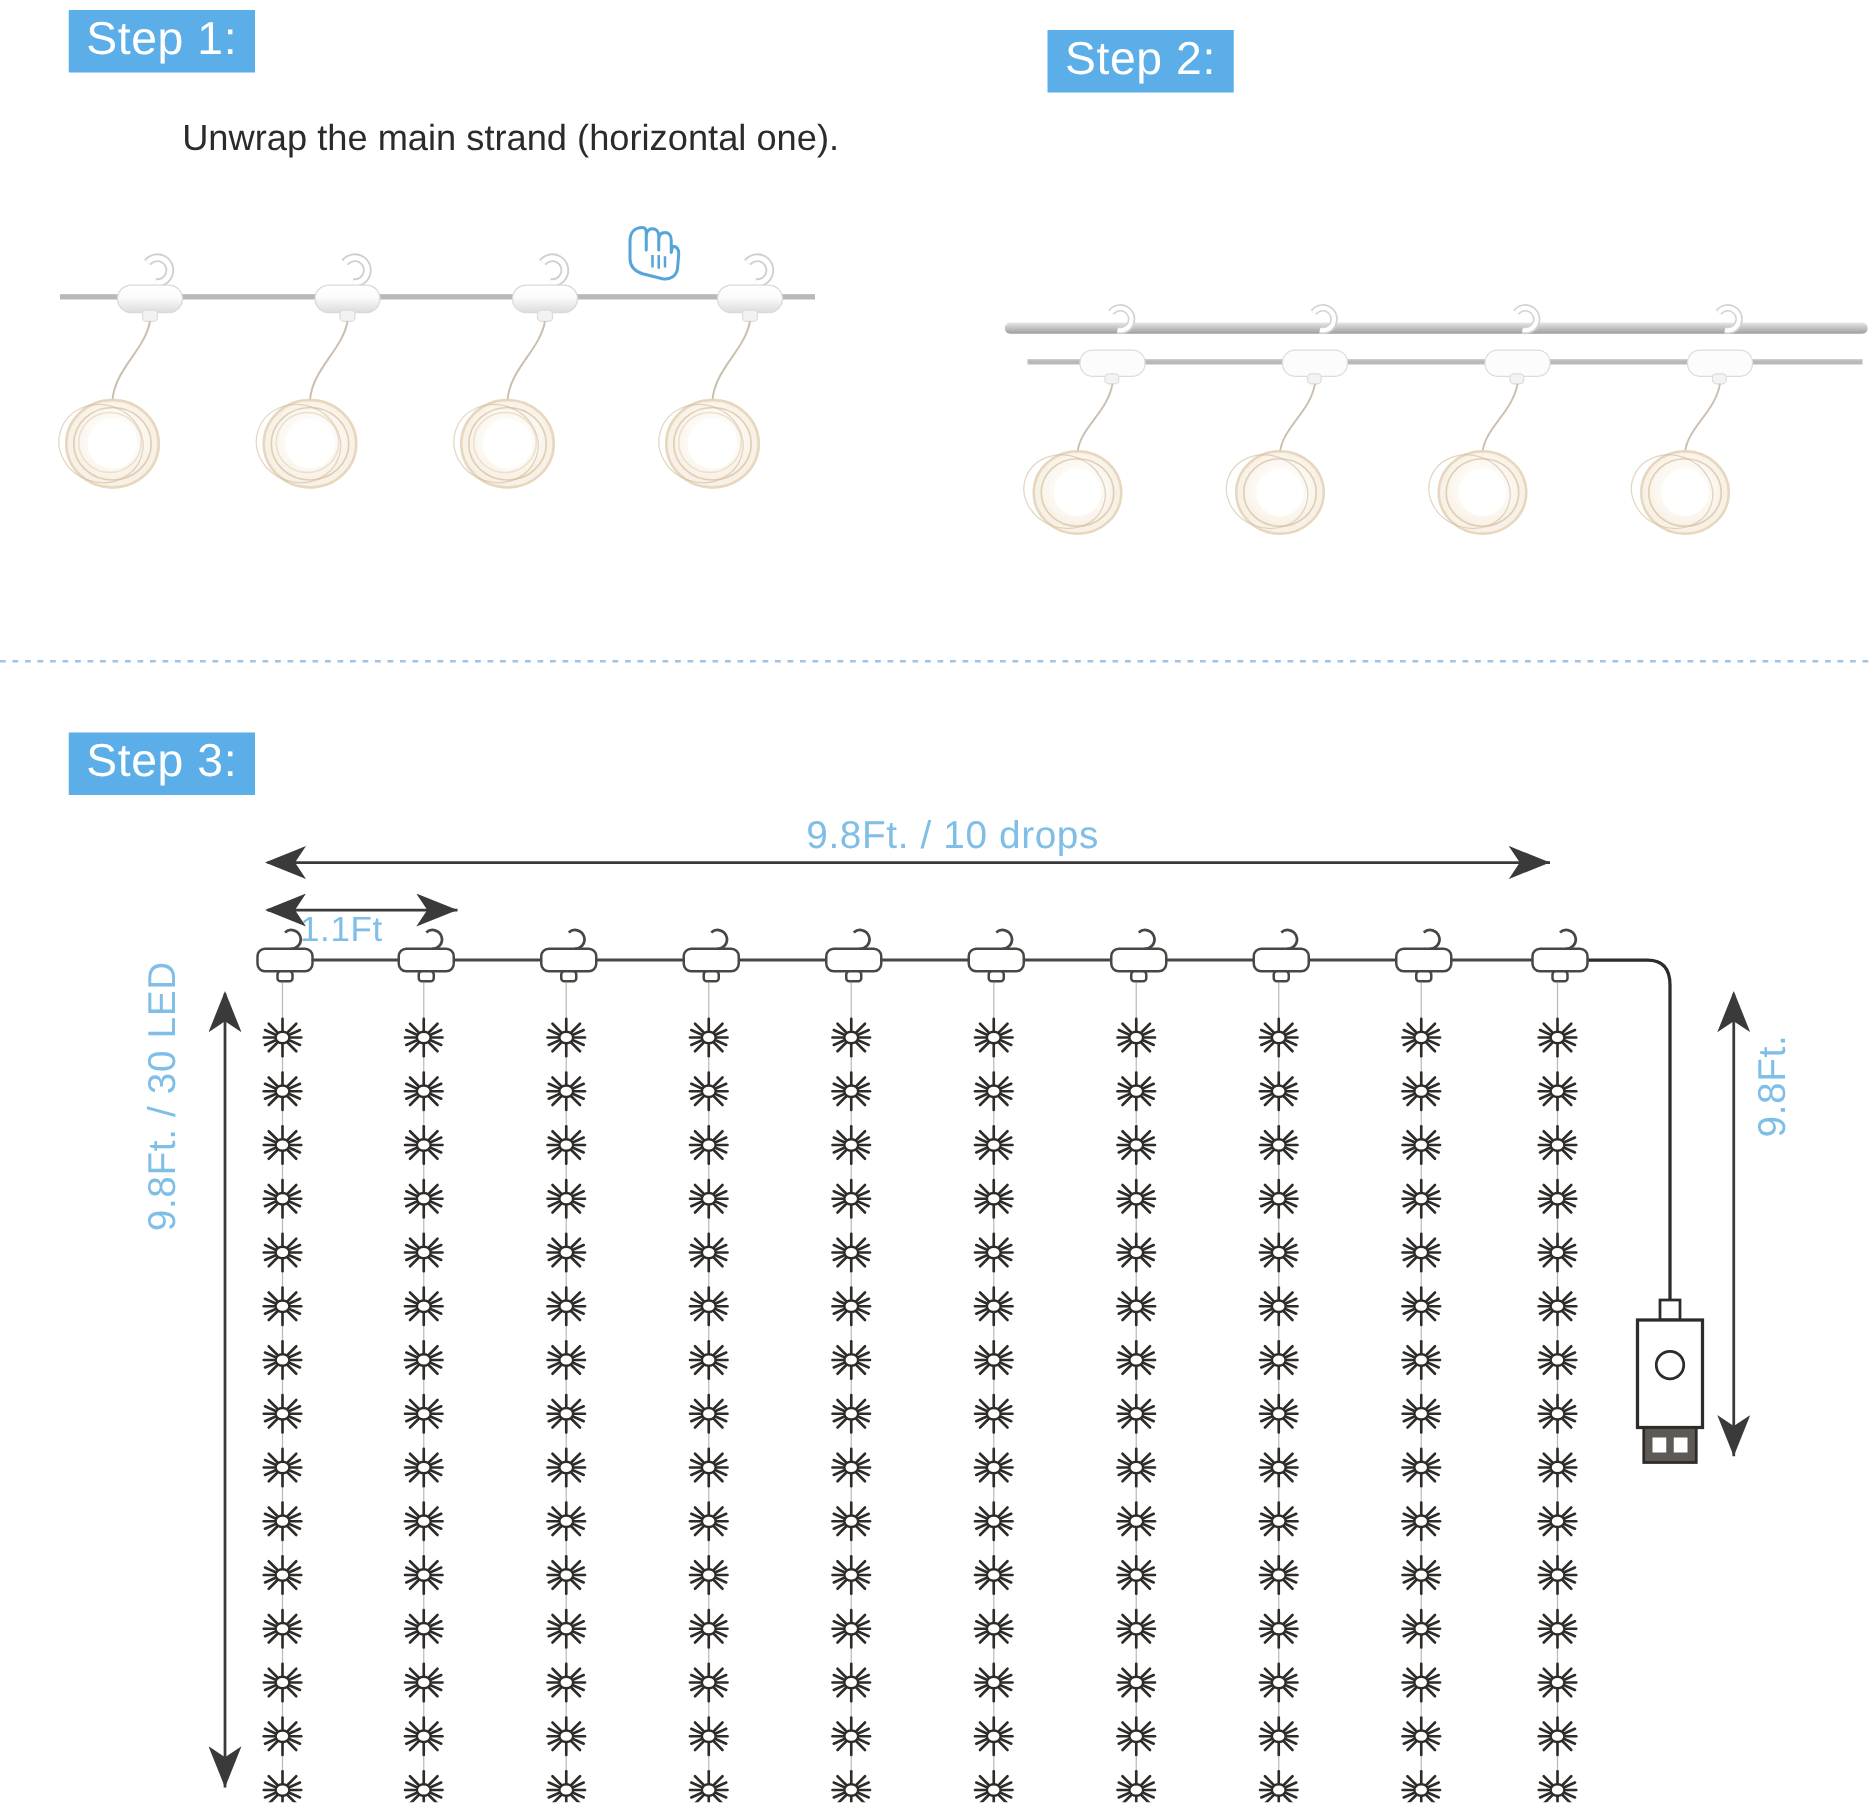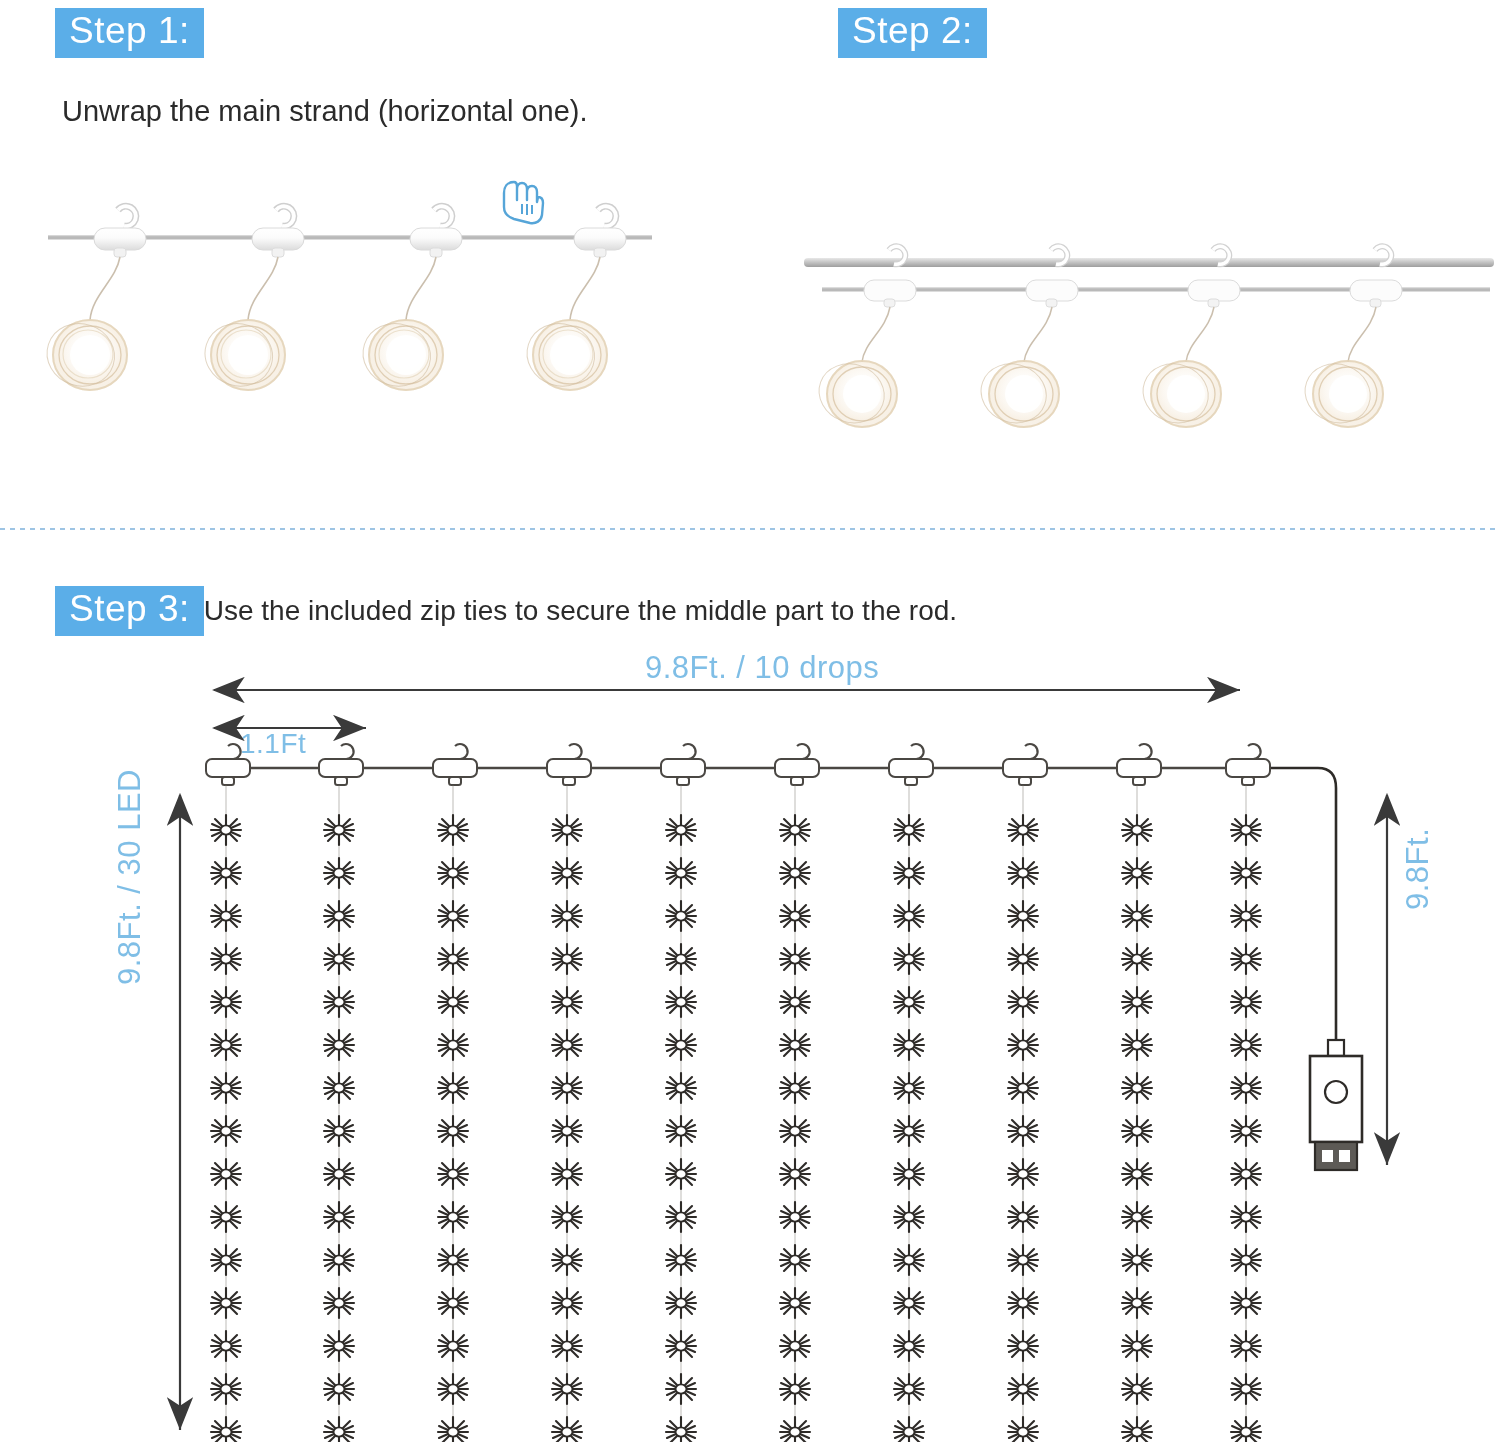--- a/index.html
+++ b/index.html
@@ -25,22 +25,22 @@
   }
   .step-body {
     color: #2b2b2b;
     font-size: 29px;
     line-height: 1.33;
     font-weight: 400;
   }
 
   
   #step1 { position: absolute; left: 55px;  top: 8px;  width: 700px; }
-  #step2 { position: absolute; left: 838px; top: 8px;  width: 640px; }
-  #step1 .step-body { margin-top: 34px; margin-left: 7px; }
+  #step2 { position: absolute; left: 838px; top: 24px;  width: 640px; }
+  #step1 .step-body { margin-top: 34px; margin-left: 7px; text-align: center; }
   #step2 .step-body { margin-top: 34px; margin-left: 5px; }
 
   
   .illus { position: absolute; }
   #illus1 { left: 0px;   top: 170px; width: 700px;  height: 320px; }
   #illus2 { left: 790px; top: 230px; width: 710px;  height: 260px; }
 
   
   #divider {
     position: absolute; left: 0; top: 528px; width: 1500px; height: 2px;
@@ -253,21 +253,20 @@
           </g>
         </g>
       </g>
     </svg>
   </div>
 
   <div id="divider"></div>
 
   <div id="step3">
     <div class="step-badge">Step 3:</div>
-    <div class="step-body">Use the included zip ties to secure the middle part to the rod.</div>
   </div>
 
   <div class="dim-label" id="lbl-top">9.8Ft. / 10 drops</div>
   <div class="dim-label" id="lbl-11ft">1.1Ft</div>
   <div class="dim-label" id="lbl-left">9.8Ft. / 30 LED</div>
   <div class="dim-label" id="lbl-right">9.8Ft.</div>
 
   <div id="diagram">
     <svg width="1500" height="802" viewBox="0 0 1500 802" xmlns="http://www.w3.org/2000/svg">
       <defs>

